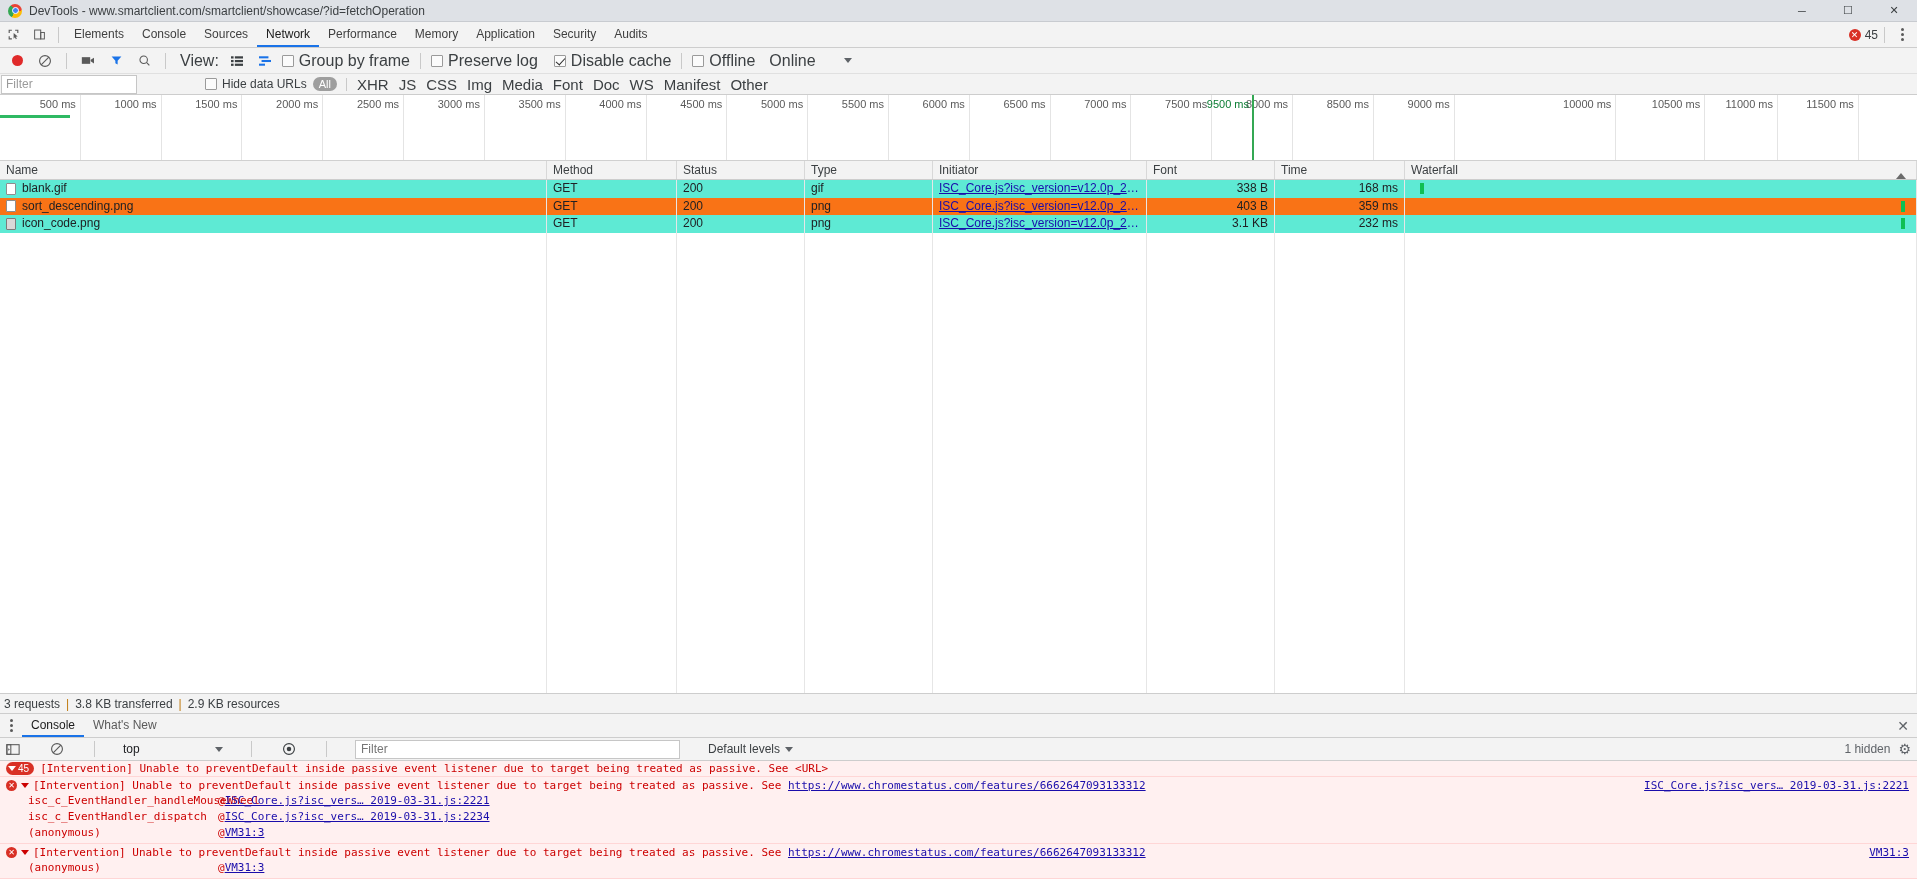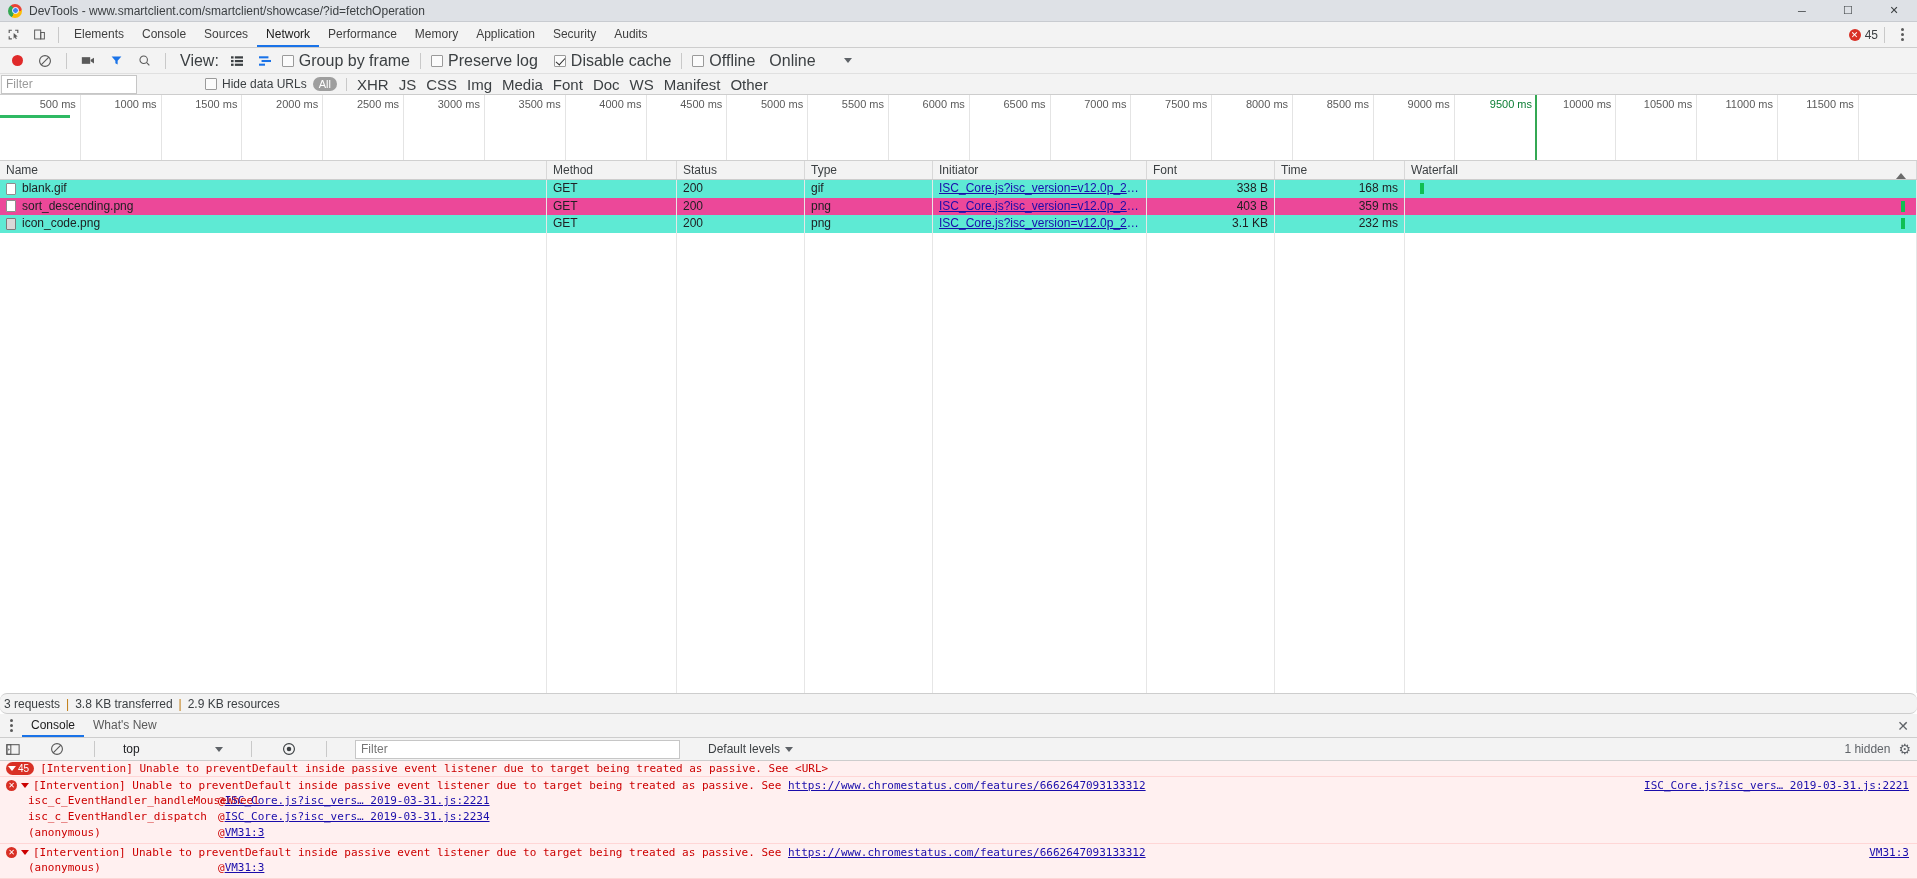--- a/index.html
+++ b/index.html
@@ -148,42 +148,42 @@
     display: flex; align-items: flex-end; overflow: hidden; white-space: nowrap;
   }
   .th.sorted { justify-content: space-between; }
   .sort-arrow {
     width: 0; height: 0; border-left: 5px solid transparent; border-right: 5px solid transparent;
     border-bottom: 6px solid #6b6b6b; margin-right: 4px;
   }
   .tbody { flex: 1 1 auto; position: relative; min-height: 0; }
   .trow { height: 17.5px; display: flex; font-size: 12px; color: #202124; }
   .trow.even { background: #5eead4; }
-  .trow.odd { background: #ec4899; }
+  .trow.odd { background: #f97316; }
   .td {
     border-right: 1px solid #e6e6e6; padding: 0 6px; line-height: 17.5px;
     display: flex; align-items: center; overflow: hidden; white-space: nowrap;
   }
   .td.num { justify-content: flex-end; }
   .file-ico {
     width: 10px; height: 12px; border: 1px solid #8e8e8e; background: #fff;
     margin-right: 6px; flex: 0 0 10px; border-radius: 1px;
   }
   .file-ico.img { background: #d8d8d8; border-color: #7b7b7b; }
   .link { color: #1a0dab; text-decoration: underline; overflow: hidden; text-overflow: ellipsis; white-space: nowrap; }
   .wf-bar { width: 4px; height: 11px; background: #0fbf53; }
   .grid-empty { position: absolute; inset: 0; display: flex; pointer-events: none; }
   .gcol { border-right: 1px solid #e6e6e6; }
 
   
   .statusbar {
     height: 21px; flex: 0 0 21px; background: #f3f3f3;
     border-top: 1px solid #cdcdcd; border-bottom: 1px solid #cdcdcd;
     display: flex; align-items: center; padding-left: 4px;
-    font-size: 12px; color: #3c4043; gap: 6px; border-radius: 7px;
+    font-size: 12px; color: #3c4043; gap: 6px;
   }
   .ssep { color: #c07b10; }
 
   
   .drawer { flex: 0 0 auto; display: flex; flex-direction: column; background: #fff; }
   .drawer-tabs {
     height: 24px; flex: 0 0 24px; background: #f3f3f3;
     border-bottom: 1px solid #cdcdcd; display: flex; align-items: center;
   }
   .dtab { padding: 0 9px; height: 23px; line-height: 23px; font-size: 12px; color: #5a5a5a; }
@@ -440,27 +440,27 @@
       </div>
       <div class="tick" style="left: 0px; width: 1293.09px;">
         <span>8000 ms</span>
       </div>
       <div class="tick" style="left: 0px; width: 1373.9px;">
         <span>8500 ms</span>
       </div>
       <div class="tick" style="left: 0px; width: 1454.72px;">
         <span>9000 ms</span>
       </div>
-      <div class="tick hl" style="left: 0px; width: 1537px;">
+      <div class="tick hl" style="left: 0px; width: 1254px;">
         <span>9500 ms</span>
       </div>
       <div class="tick" style="left: 0px; width: 1616.36px;">
         <span>10000 ms</span>
       </div>
-      <div class="tick" style="left: 0px; width: 1697.18px; text-align: center;">
+      <div class="tick" style="left: 8px; width: 1697.18px; text-align: center;">
         <span>10500 ms</span>
       </div>
       <div class="tick" style="left: 0px; width: 1777.99px;">
         <span>11000 ms</span>
       </div>
       <div class="tick" style="left: 0px; width: 1858.81px;">
         <span>11500 ms</span>
       </div>
     </div>
 

